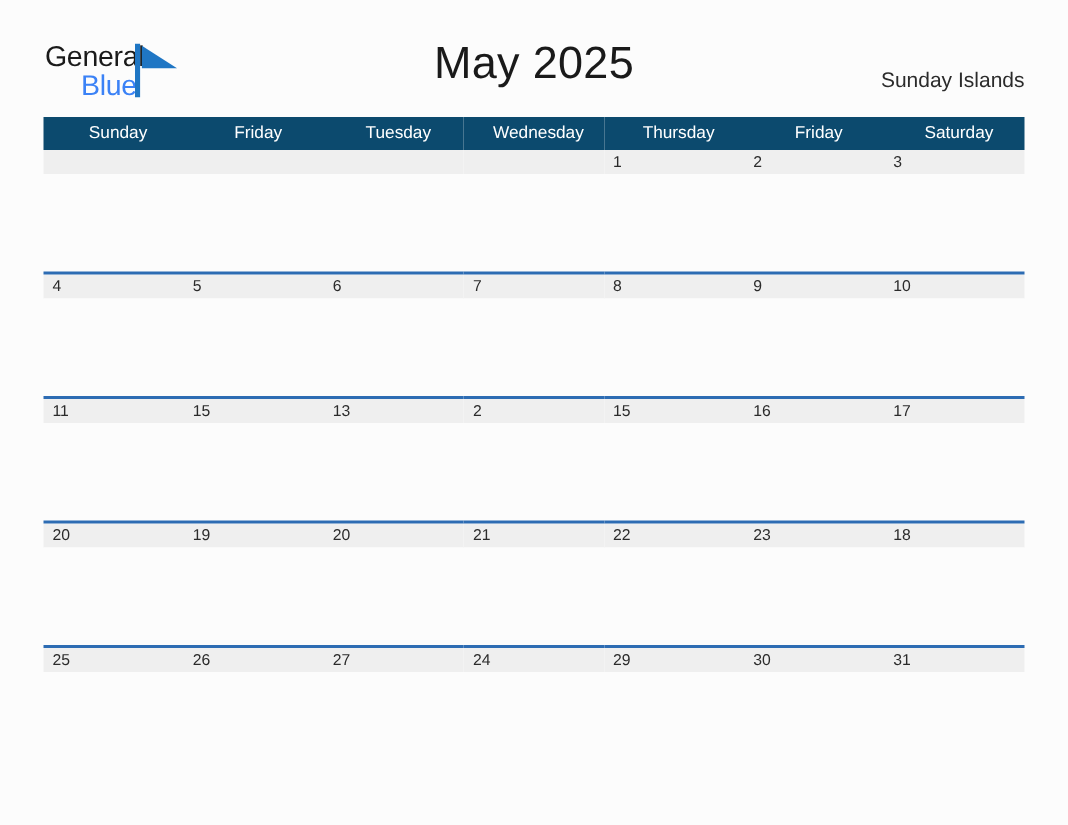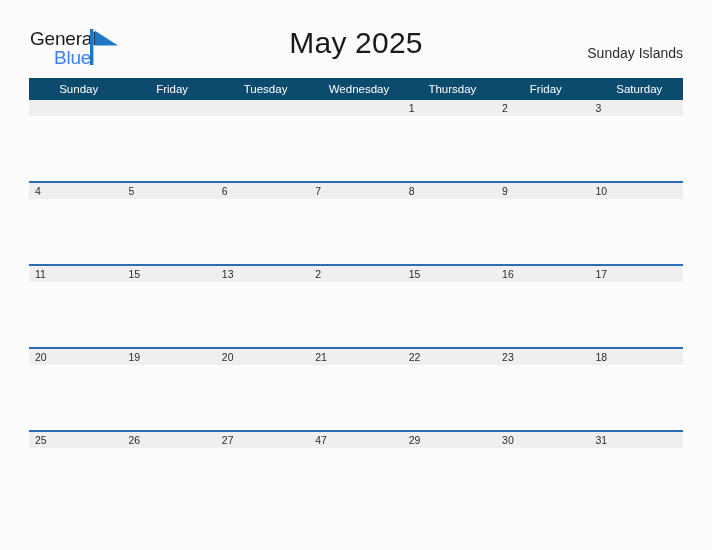--- a/index.html
+++ b/index.html
@@ -290,21 +290,21 @@
           </td>
           <td>
             <div class="daynum">26</div>
             <div class="cellbody"></div>
           </td>
           <td>
             <div class="daynum">27</div>
             <div class="cellbody"></div>
           </td>
           <td>
-            <div class="daynum">47</div>
+            <div class="daynum">24</div>
             <div class="cellbody"></div>
           </td>
           <td>
             <div class="daynum">29</div>
             <div class="cellbody"></div>
           </td>
           <td>
             <div class="daynum">30</div>
             <div class="cellbody"></div>
           </td>

